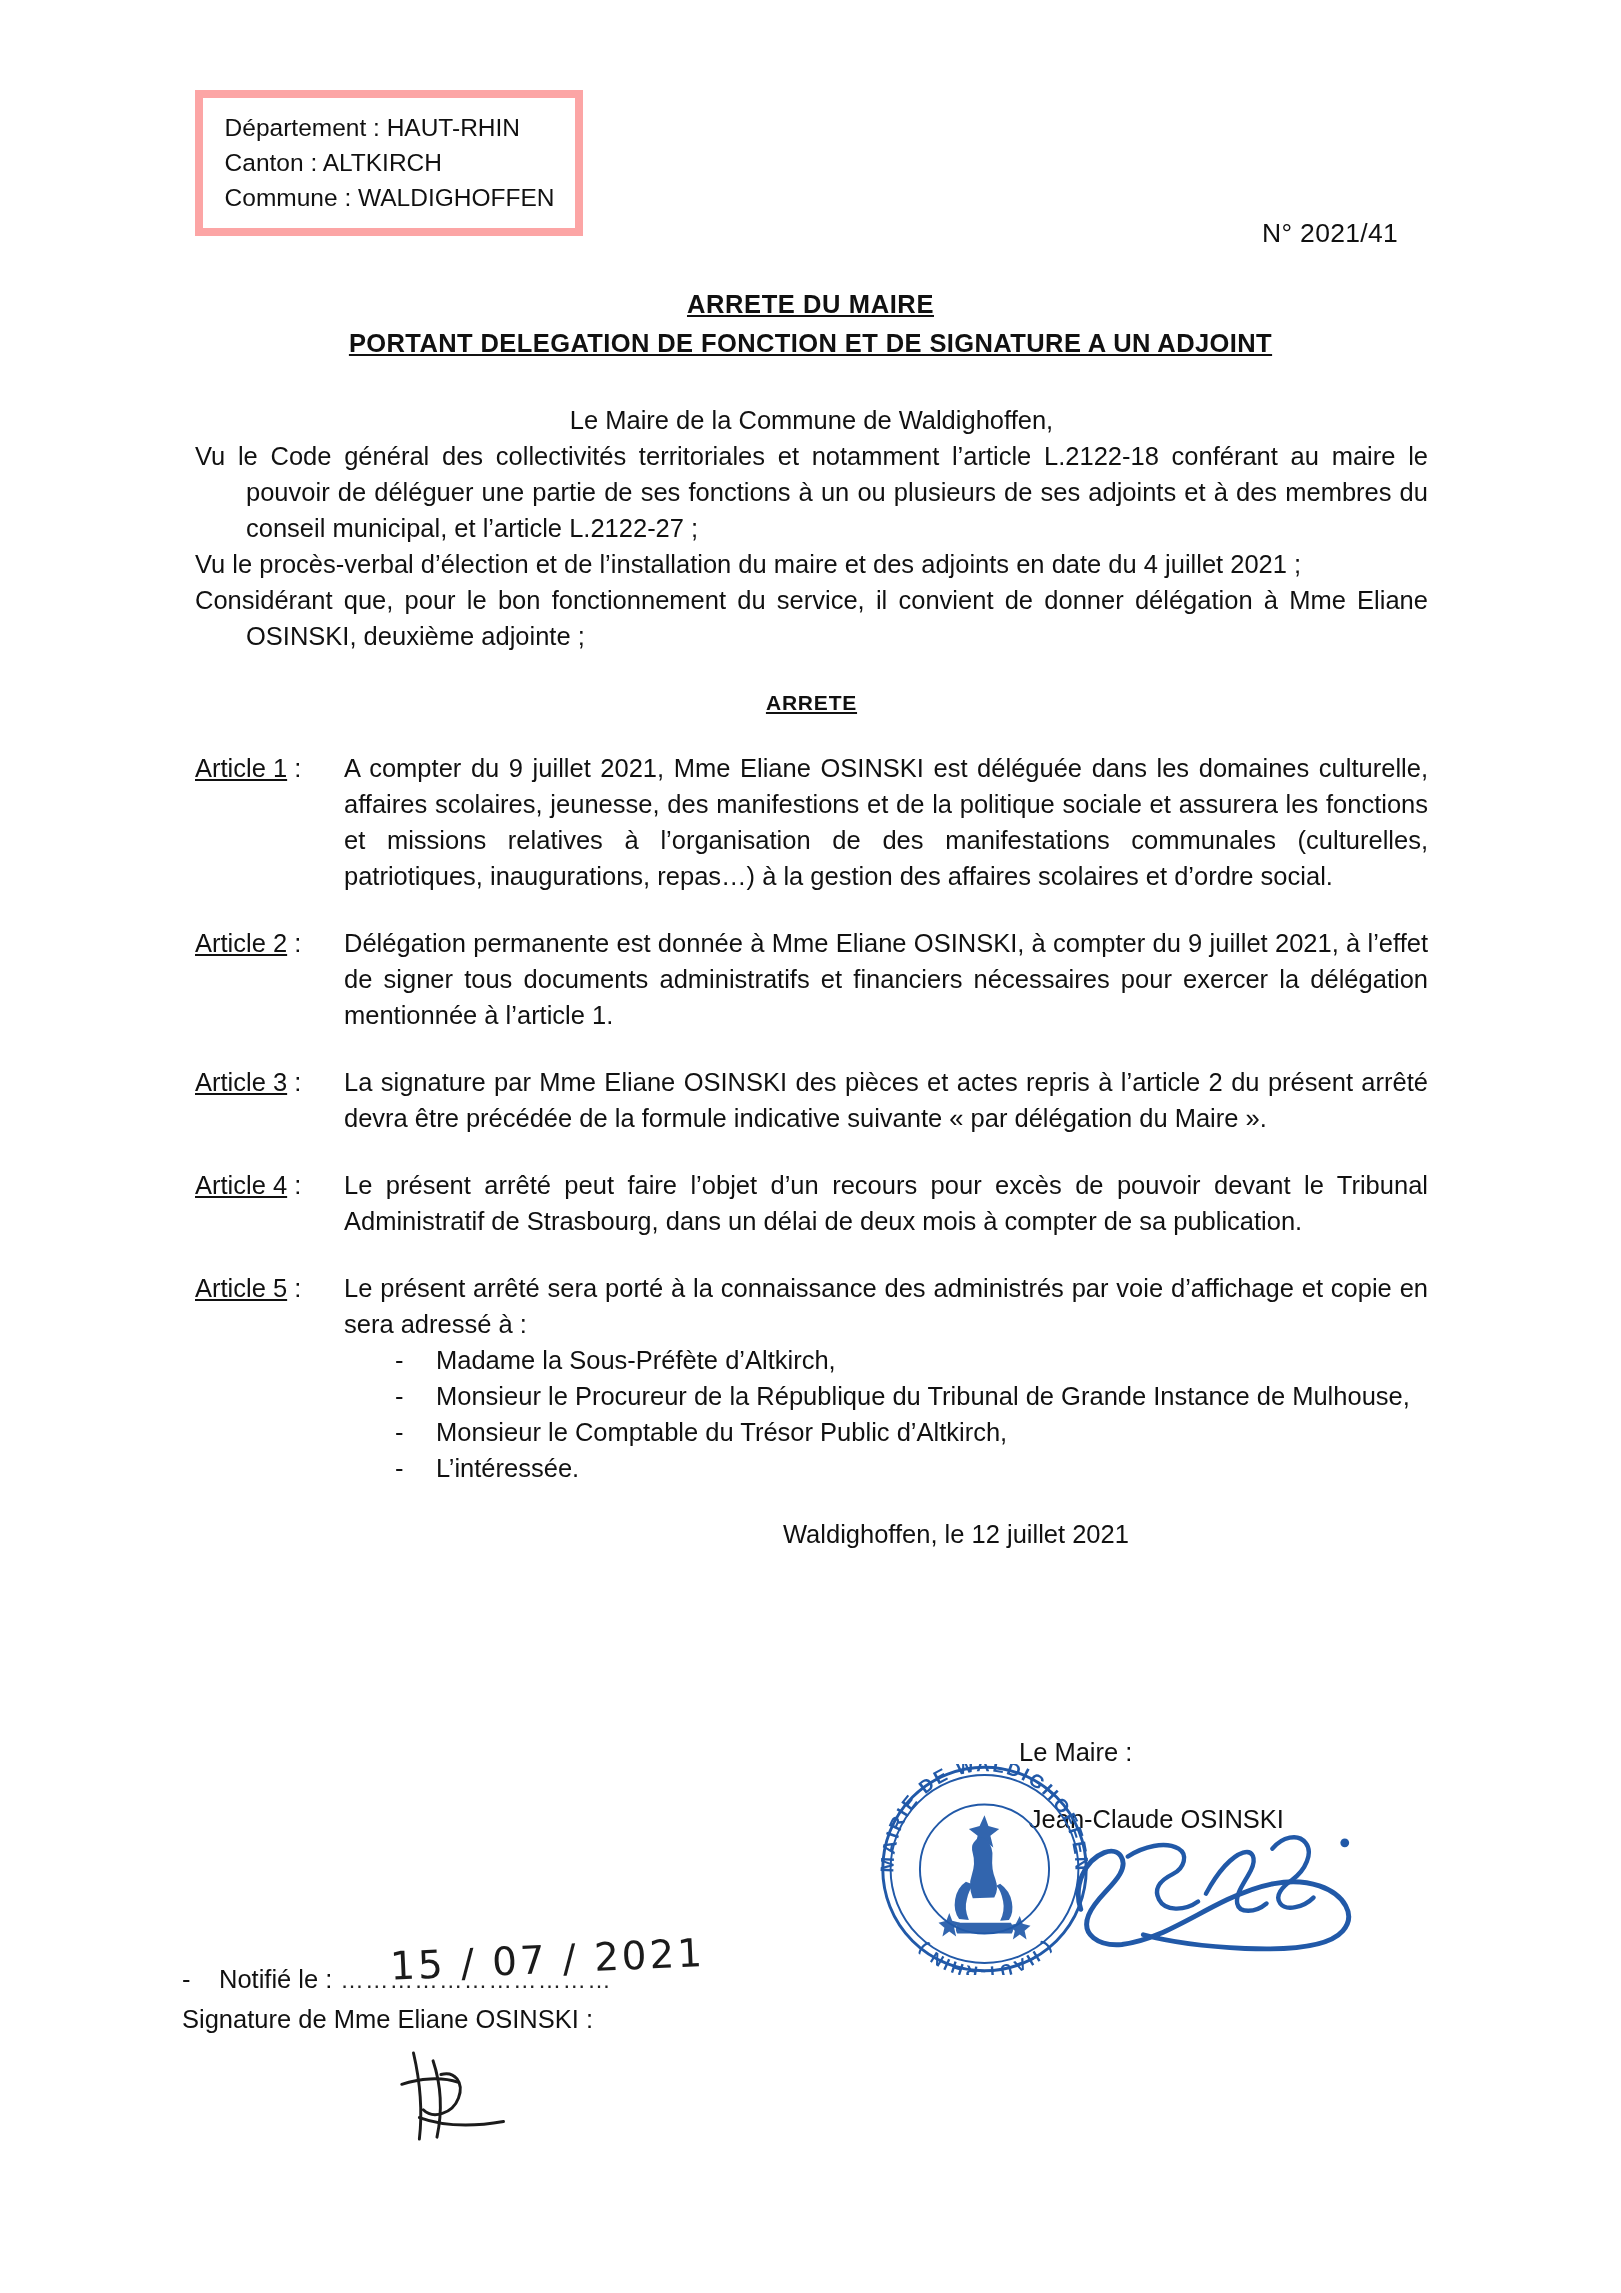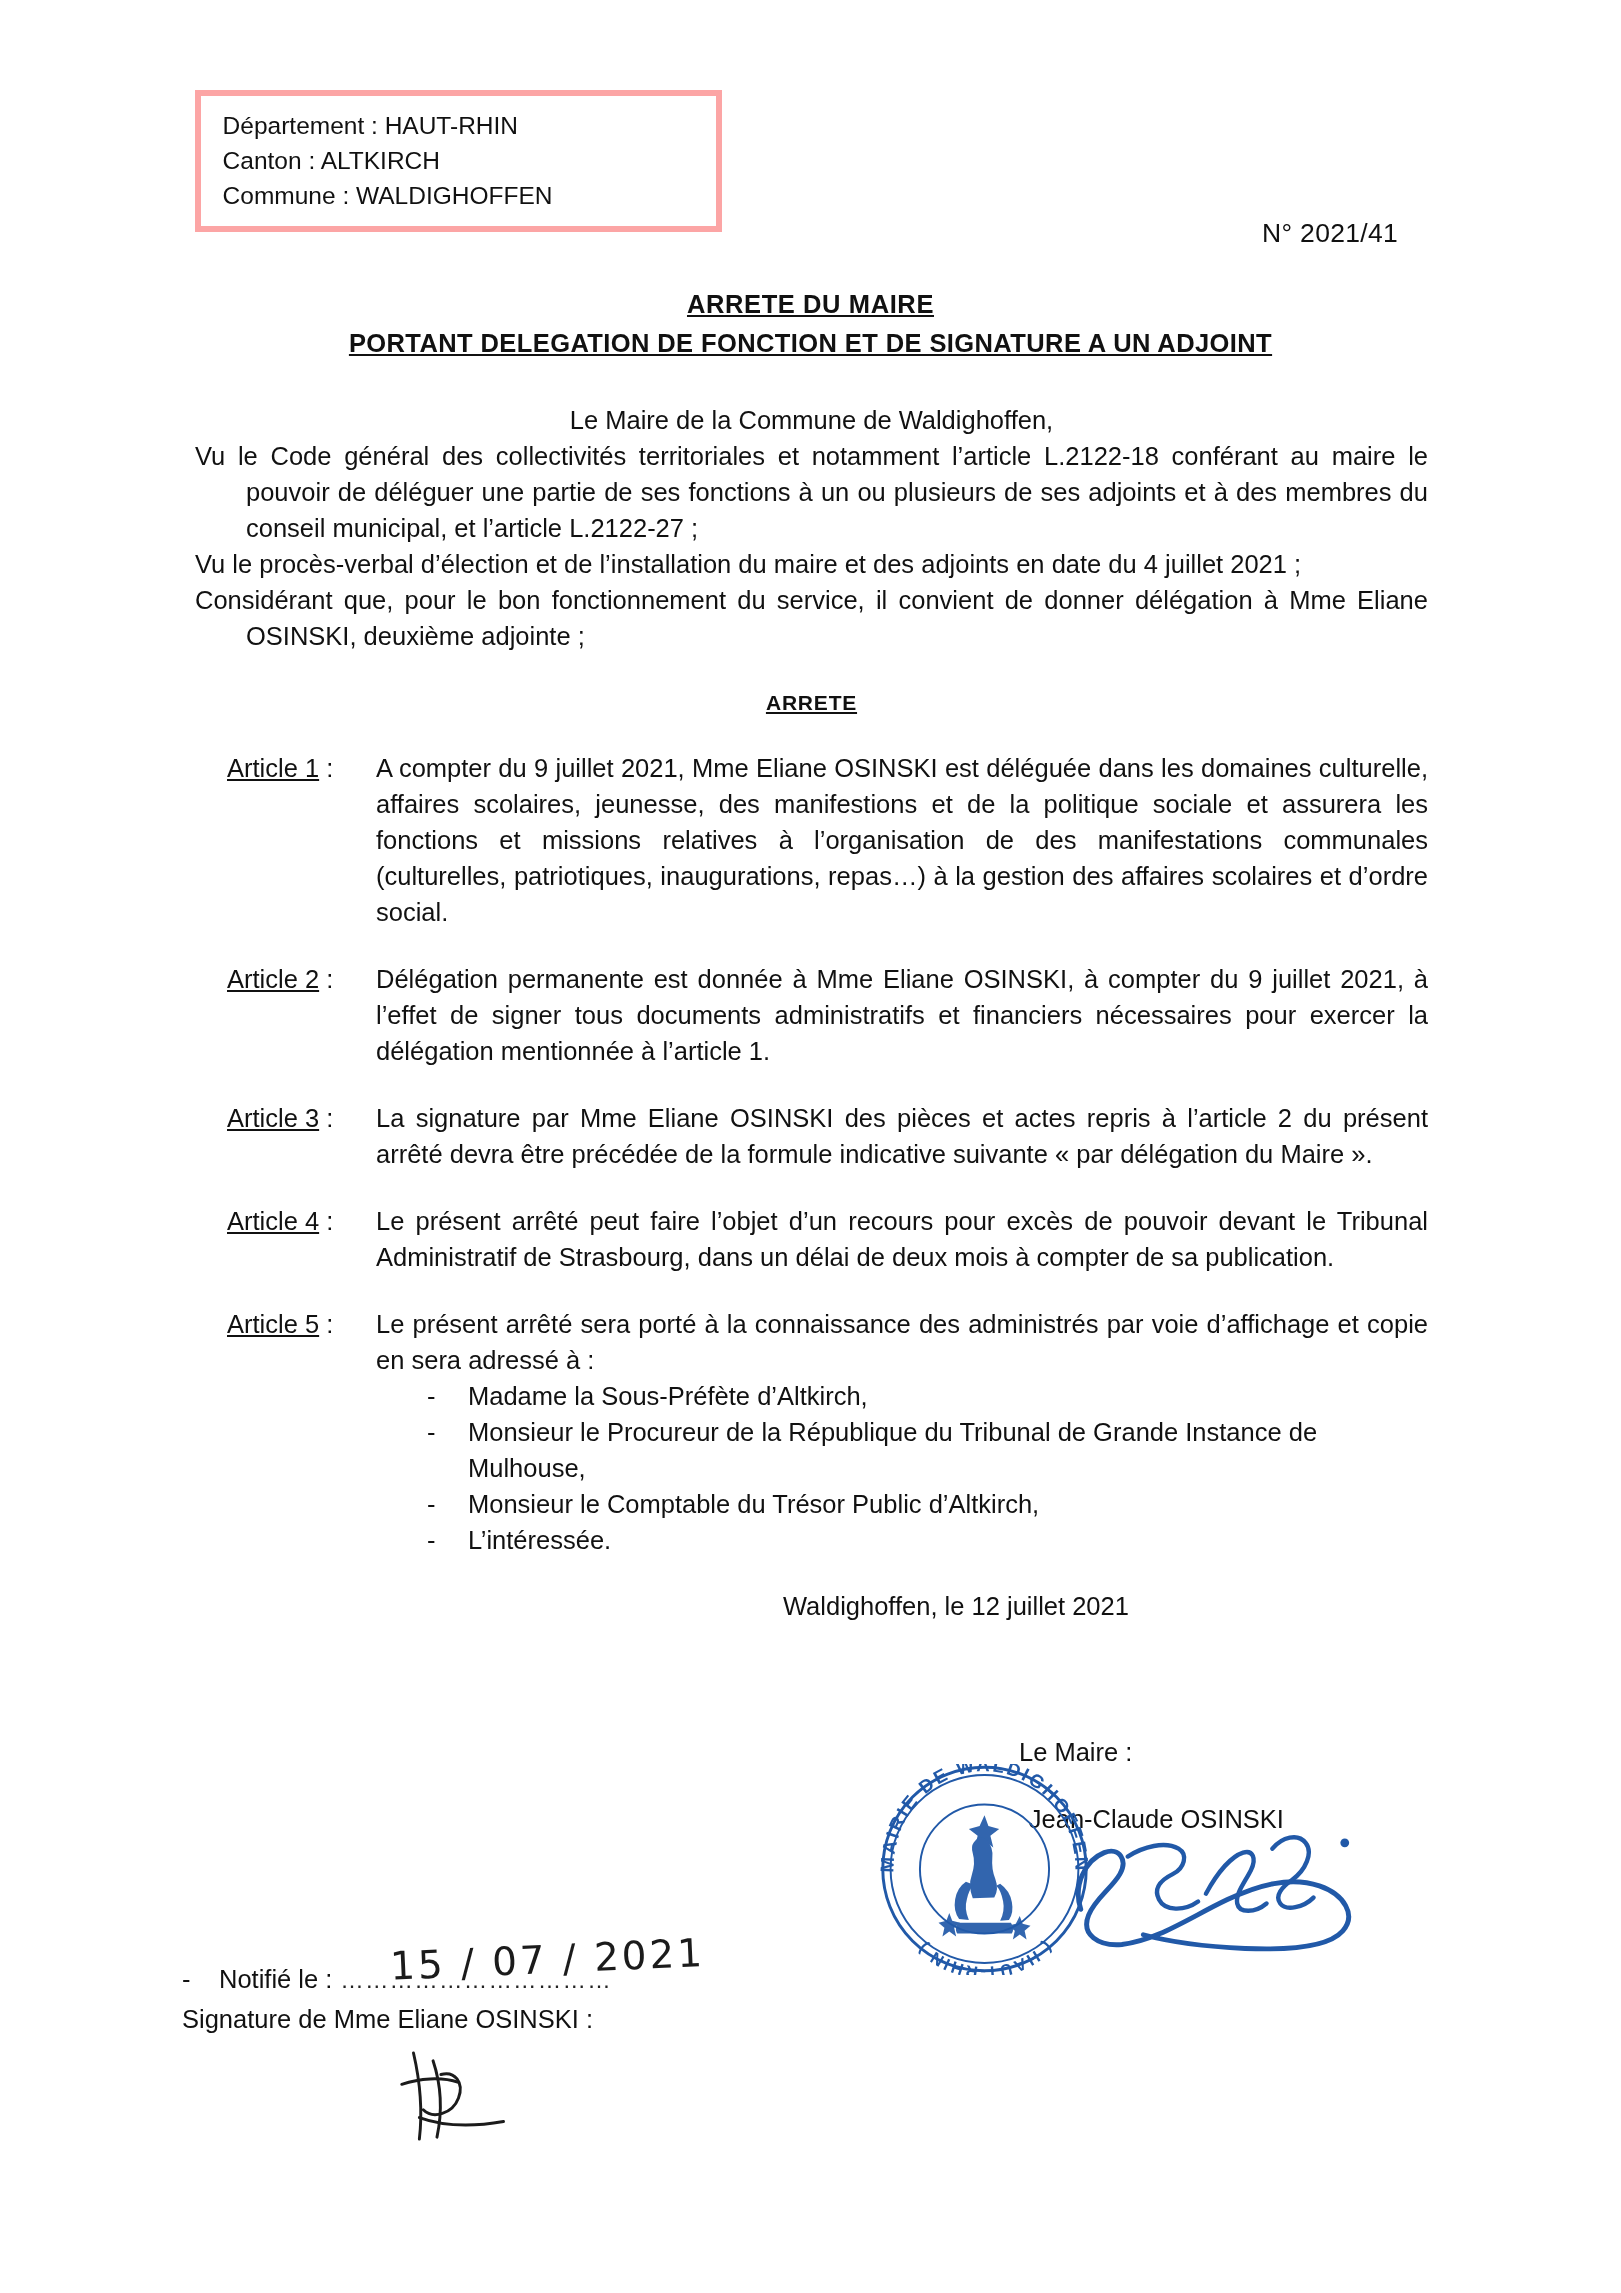--- a/index.html
+++ b/index.html
@@ -18,22 +18,22 @@
     background: #ffffff;
     overflow: hidden;
     box-sizing: border-box;
   }
 
   
   .header-box {
     position: absolute;
     left: 195px;
     top: 90px;
-    width: 527px;
-    border: 6px solid #fca5a5;
+    width: 388px;
+    border: 8px solid #fca5a5;
     padding: 11.8px 13.7px 13.7px 21.6px;
     box-sizing: border-box;
   }
   .header-box .line {
     font-size: 24.5px;
     line-height: 35px;
     white-space: nowrap;
   }
 
   .doc-number {
@@ -97,21 +97,20 @@
     font-weight: bold;
     text-decoration: underline;
     letter-spacing: 0.8px;
     margin-top: 37px;
     margin-bottom: 35px;
   }
 
   .article {
     display: flex;
     margin-bottom: 31px;
-    margin-left: 32px;
   }
   .article-label {
     flex: 0 0 149px;
     font-size: 25.5px;
     line-height: 36px;
     white-space: nowrap;
   }
   .article-label .lbl {
     text-decoration: underline;
   }

